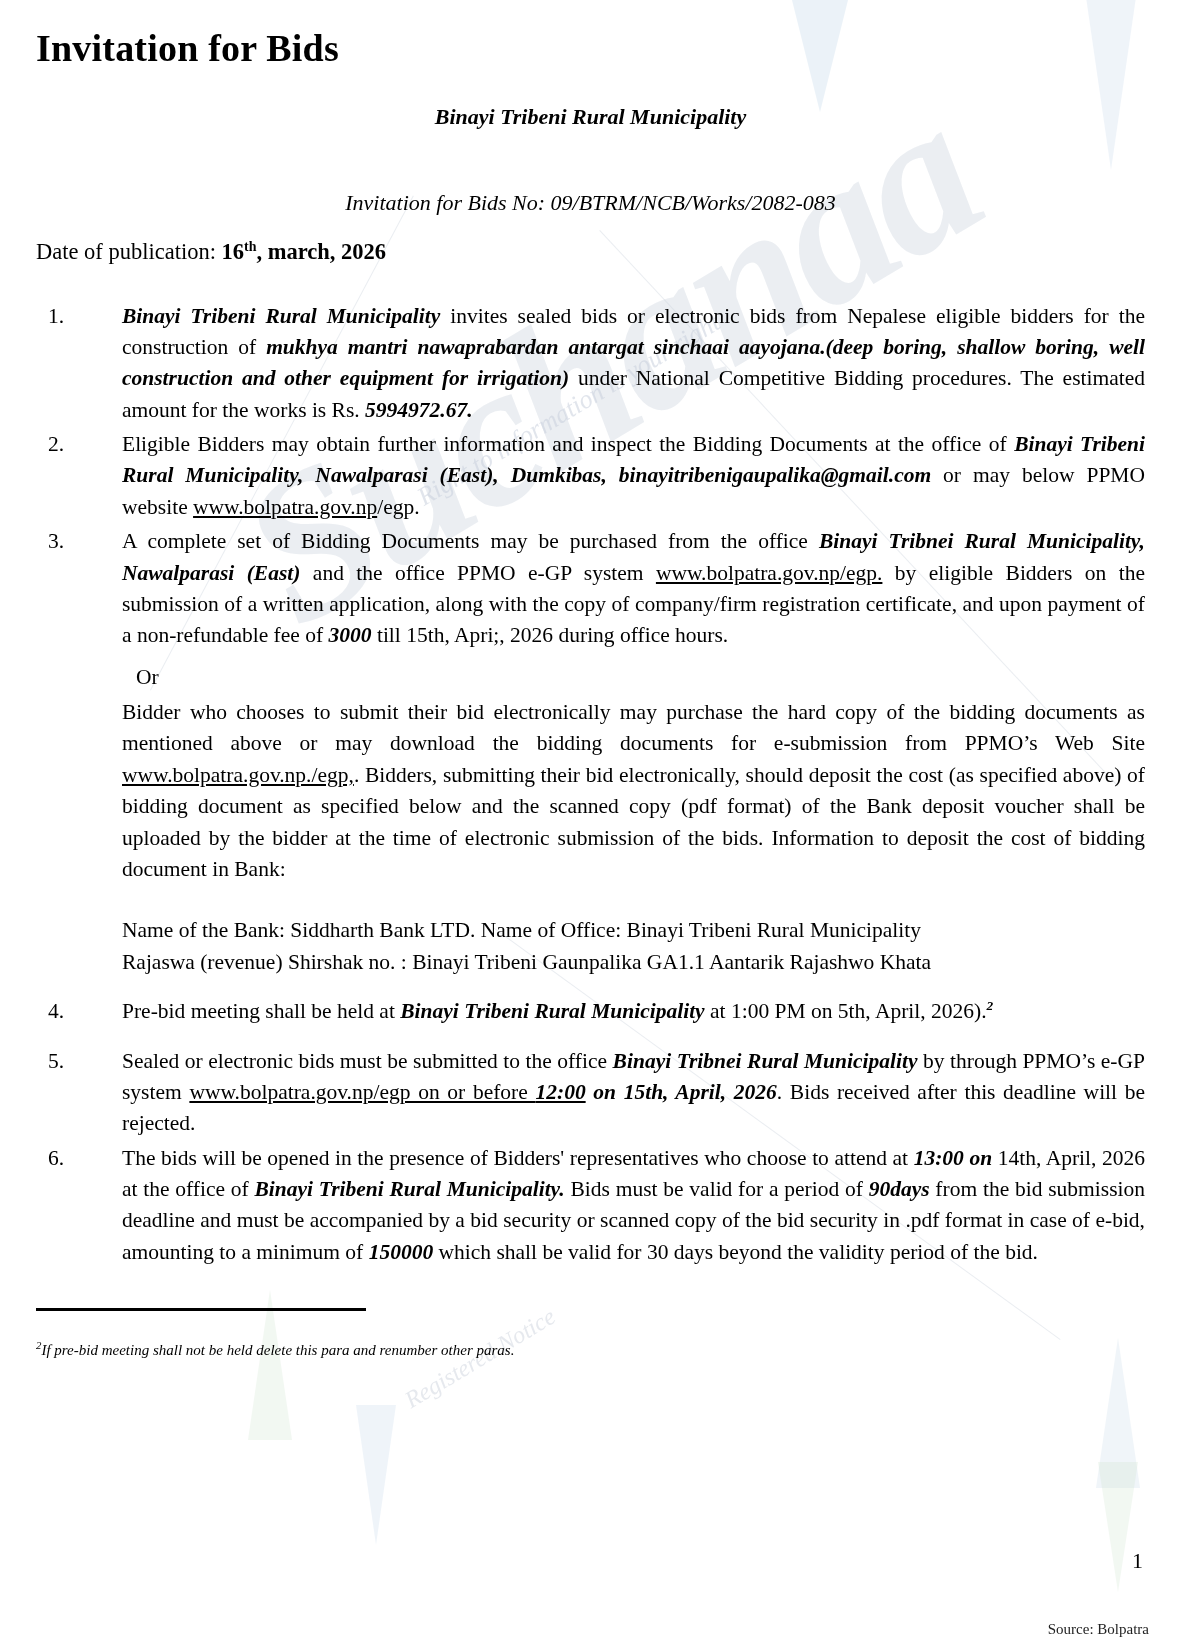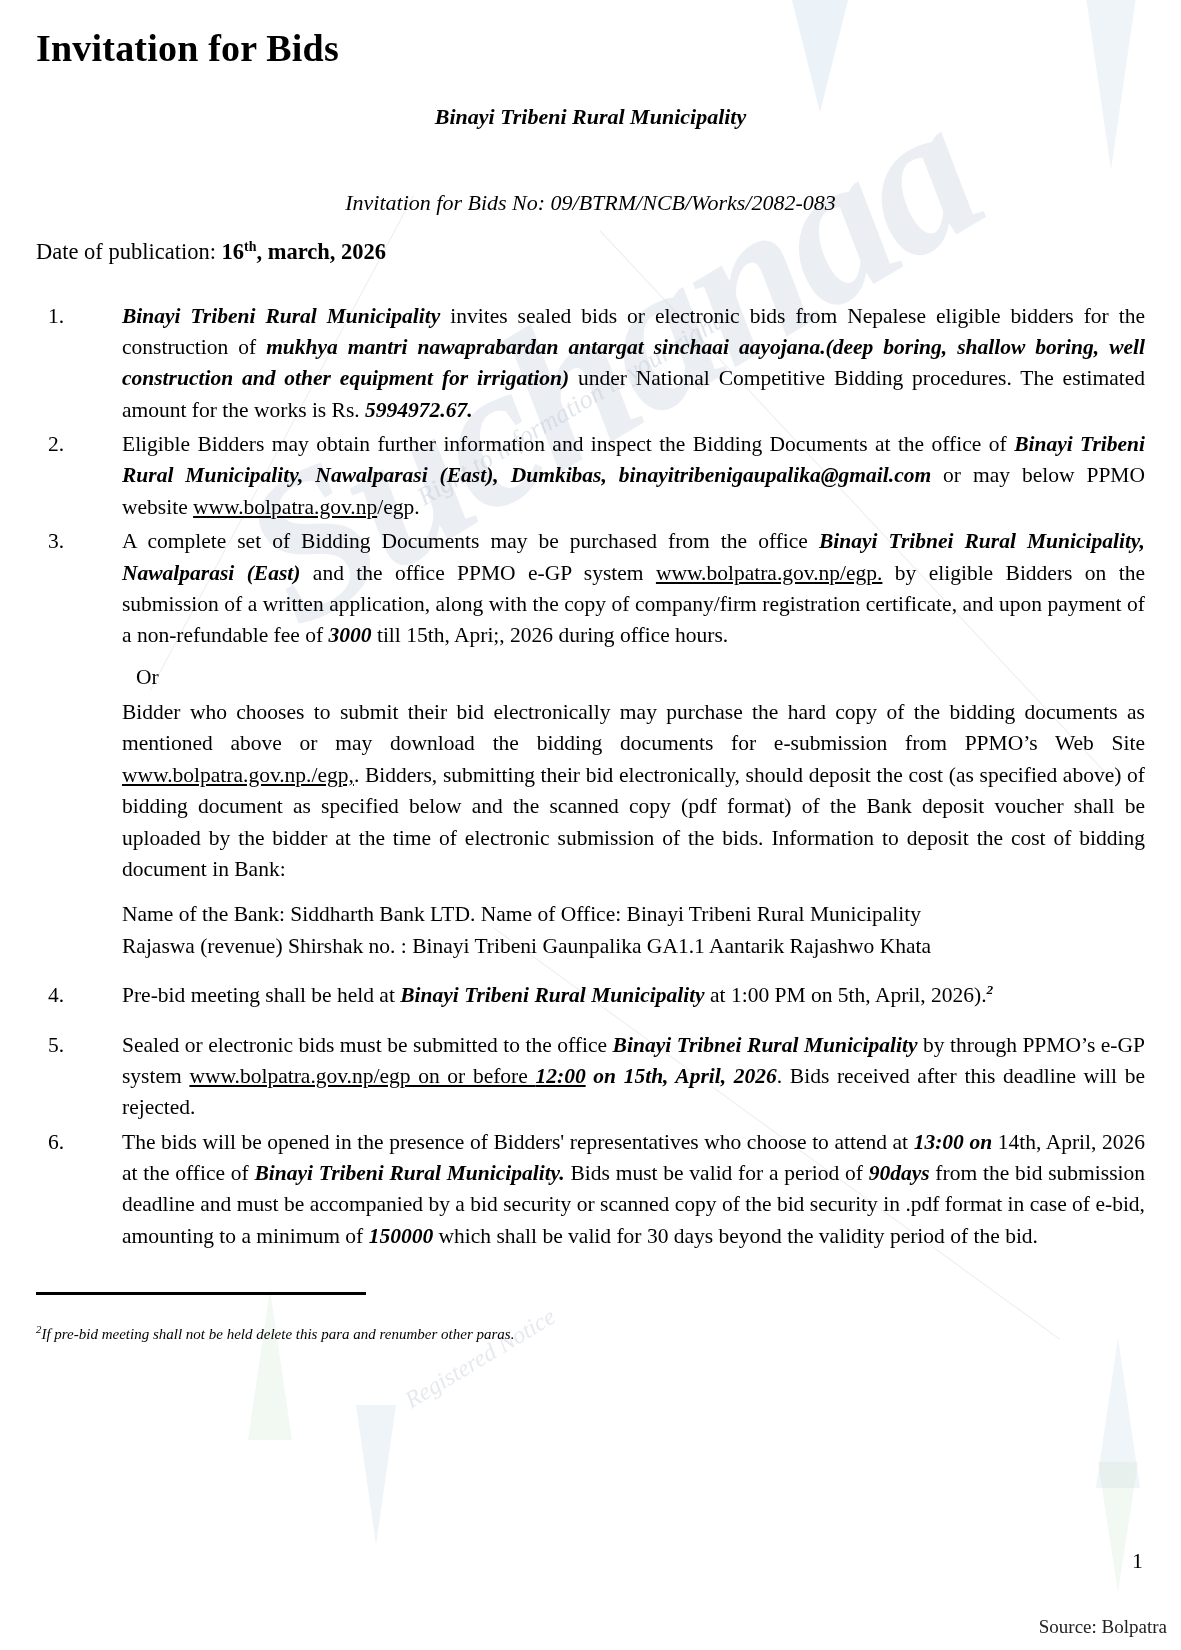--- a/index.html
+++ b/index.html
@@ -172,21 +172,21 @@
     font-size: 21.5px;
   }
   .bi { font-weight: bold; font-style: italic; }
   .u  { text-decoration: underline; margin-top: 24px; }
   .sub-block { margin-top: 2px; }
   .or-line {
     margin: 10px 0 4px 14px;
     font-size: 21.5px;
   }
   .bank-block {
-    margin-top: 14px;
+    margin-top: 30px;
     font-size: 21.5px;
     line-height: 1.46;
   }
   .bank-line { text-align: justify; }
   .bank-row { display: block; }
   .bank-gap { display: inline-block; width: 72px; }
 
   li.spaced { margin-top: 18px; }
 
   .footnote-rule {
@@ -204,23 +204,23 @@
 
   .page-number {
     position: absolute;
     right: 38px;
     bottom: 76px;
     font-size: 22px;
     z-index: 3;
   }
   .source-credit {
     position: absolute;
-    right: 14px;
+    right: 32px;
     bottom: 12px;
-    font-size: 19px;
+    font-size: 15px;
     color: #222;
     z-index: 3;
   }
 </style>
 </head>
 <body>
 
 <div class="page">
 
   <div class="wm-layer">

